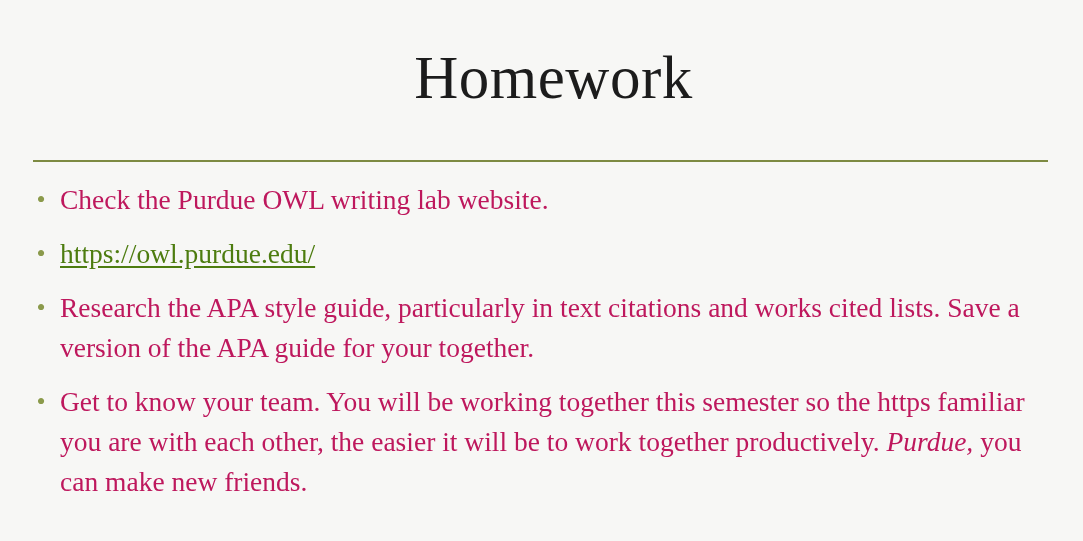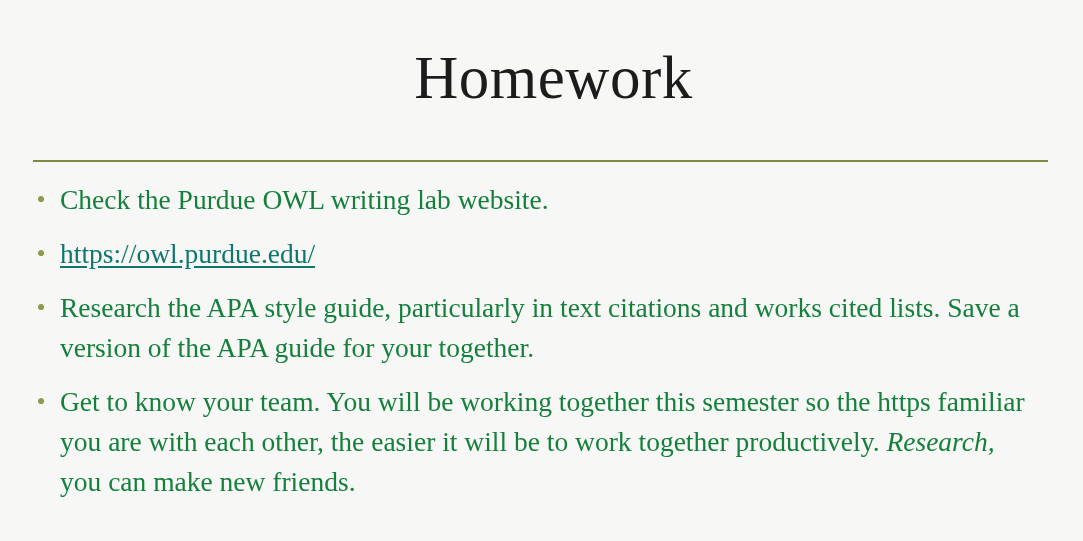--- a/index.html
+++ b/index.html
@@ -60,27 +60,27 @@
     text-align: center;
     color: #8b9a4b;
     font-size: 26px;
     line-height: 40px;
     font-family: "Liberation Serif", serif;
   }
   .bullet-text {
     flex: 1 1 auto;
     font-size: 27.5px;
     line-height: 40px;
-    color: #15803d;
+    color: #be185d;
     font-family: "Liberation Serif", serif;
   }
   .bullet-text.link {
     text-decoration: underline;
     text-underline-offset: 3px;
-    color: #0f766e;
+    color: #4d7c0f;
   }
   .bullet-text .emph {
     font-style: italic;
   }
 </style>
 </head>
 <body>
 
 <div class="slide">
 
@@ -100,17 +100,17 @@
       <a class="bullet-text link" href="#">https://owl.purdue.edu/</a>
     </div>
 
     <div class="bullet-row">
       <span class="bullet-dot">•</span>
       <span class="bullet-text">Research the APA style guide, particularly in text citations and works cited lists. Save a version of the APA guide for your together.</span>
     </div>
 
     <div class="bullet-row">
       <span class="bullet-dot">•</span>
-      <span class="bullet-text"><span>Get to know your team. You will be working together this semester so the https familiar you are with each other, the easier it will be to work together productively. </span><span class="emph">Research,</span><span> you can make new friends.</span></span>
+      <span class="bullet-text"><span>Get to know your team. You will be working together this semester so the https familiar you are with each other, the easier it will be to work together productively. </span><span class="emph">Purdue,</span><span> you can make new friends.</span></span>
     </div>
 
   </div>
 </div>
 
 </body></html>

